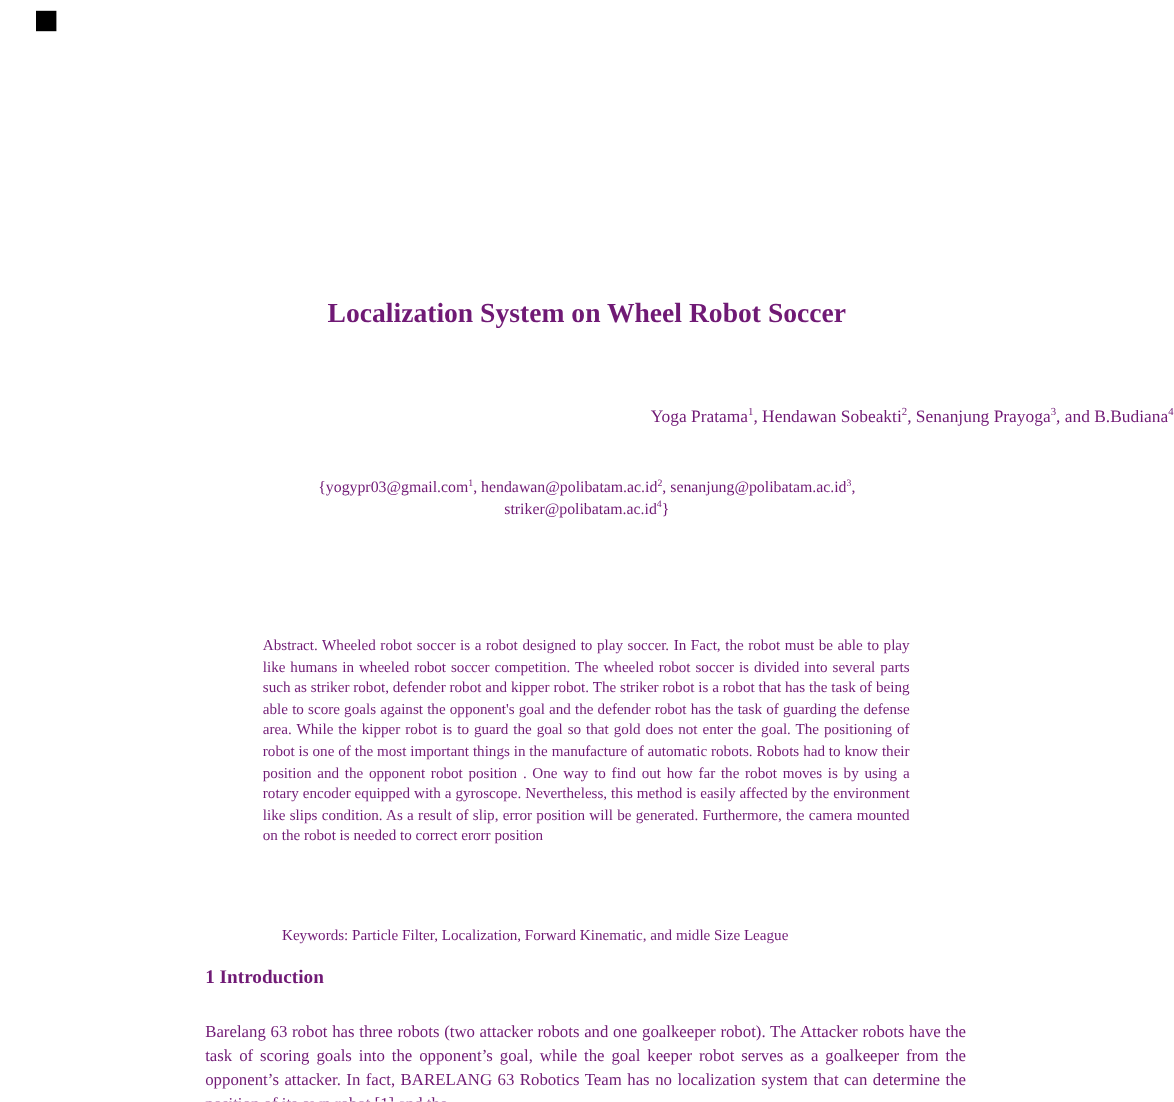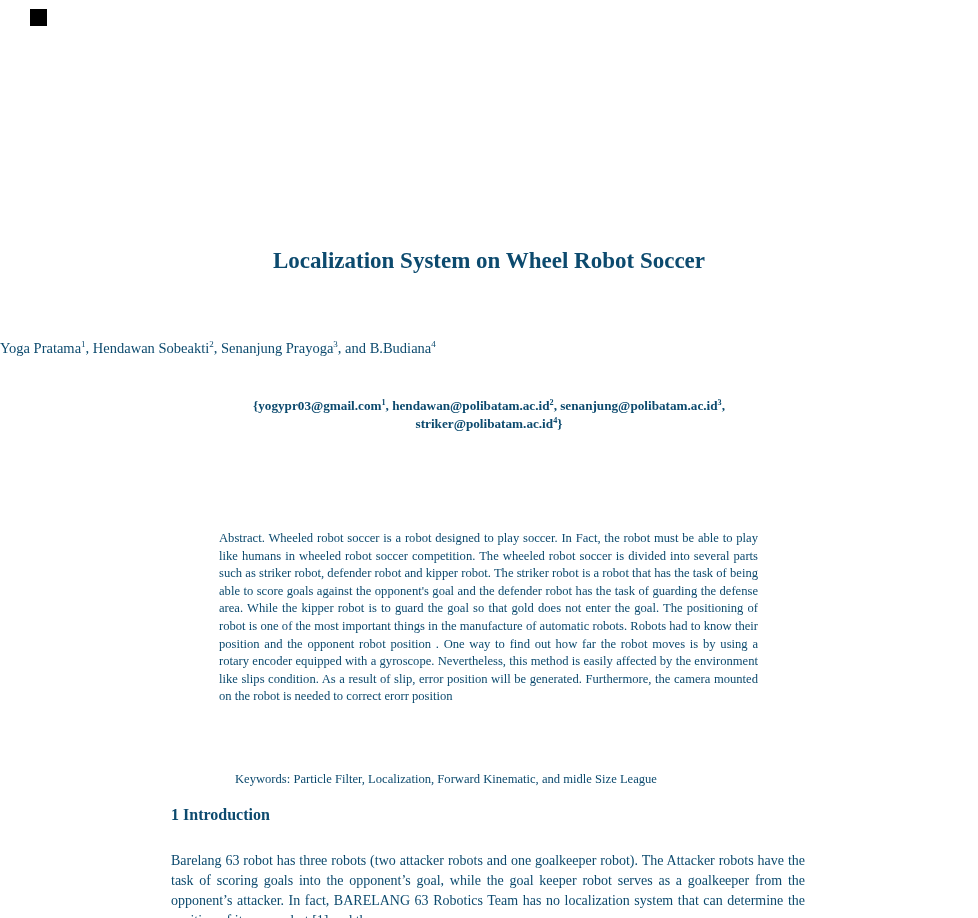--- a/index.html
+++ b/index.html
@@ -32,33 +32,32 @@
     font-size: 23px;
     font-weight: bold;
     line-height: 30px;
     margin: 0;
   }
   .authors-line {
     position: absolute;
     top: 338px;
     left: 0;
     right: 0;
-    text-align: left;
+    text-align: right;
     font-size: 14.5px;
     line-height: 20px;
   }
   .emails-line {
     position: absolute;
     top: 397px;
     left: 0;
     right: 0;
     text-align: center;
     font-size: 13.2px;
     line-height: 18px;
-    font-weight: bold;
   }
   .affiliation-line {
     position: absolute;
     top: 472px;
     left: 0;
     right: 0;
     text-align: center;
     font-size: 13.5px;
     line-height: 18px;
   }
@@ -102,21 +101,21 @@
     font-size: 14px;
     line-height: 20px;
     text-align: justify;
     margin: 0;
   }
   b, .bold { font-weight: normal; }
 </style>
 </head>
 <body>
 
-<div class="page" style="background: rgb(255, 255, 255); color: #0c4a6e;">
+<div class="page" style="background: rgb(255, 255, 255); color: #701a75;">
 
   <div class="corner-marker" style="background: rgb(0, 0, 0);"></div>
 
   <h1 class="paper-title">Localization System on Wheel Robot Soccer</h1>
 
   <div class="authors-line">
     <span>Yoga Pratama</span><sup>1</sup><span>, </span><span>Hendawan Sobeakti</span><sup>2</sup><span>, </span><span>Senanjung Prayoga</span><sup>3</sup><span>, and </span><span>B.Budiana</span><sup>4</sup>
   </div>
 
   <div class="emails-line">

